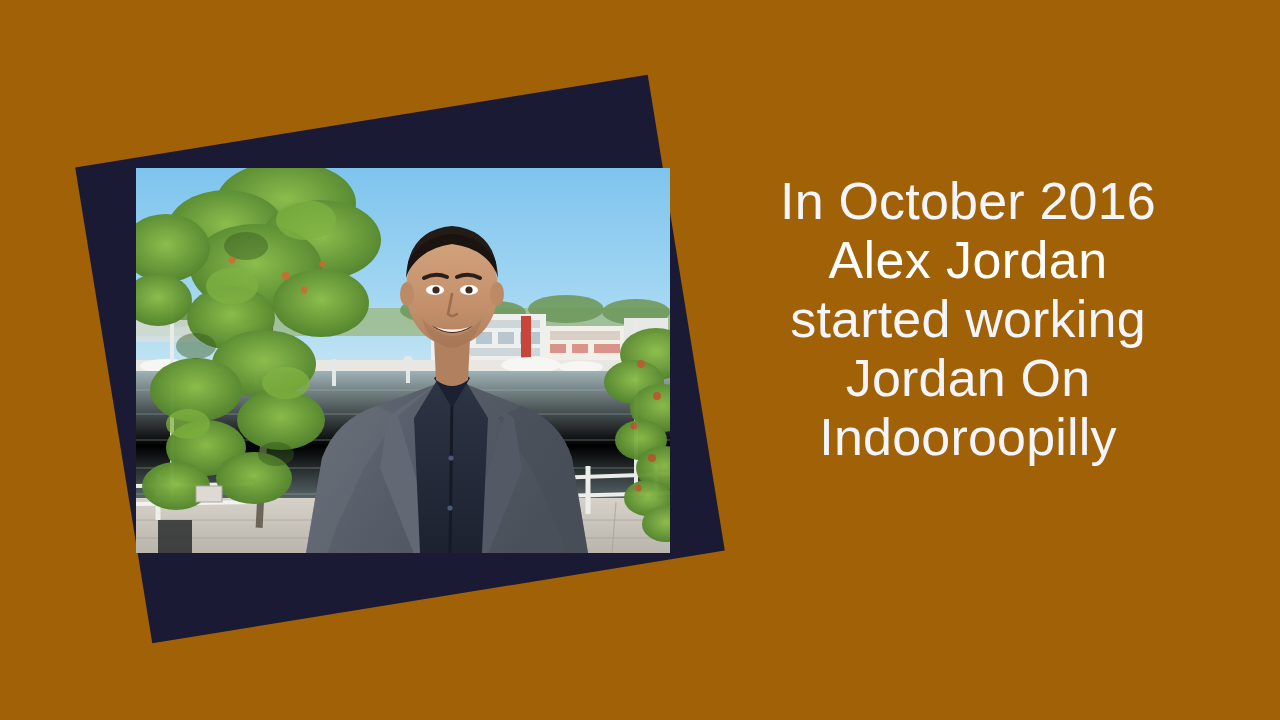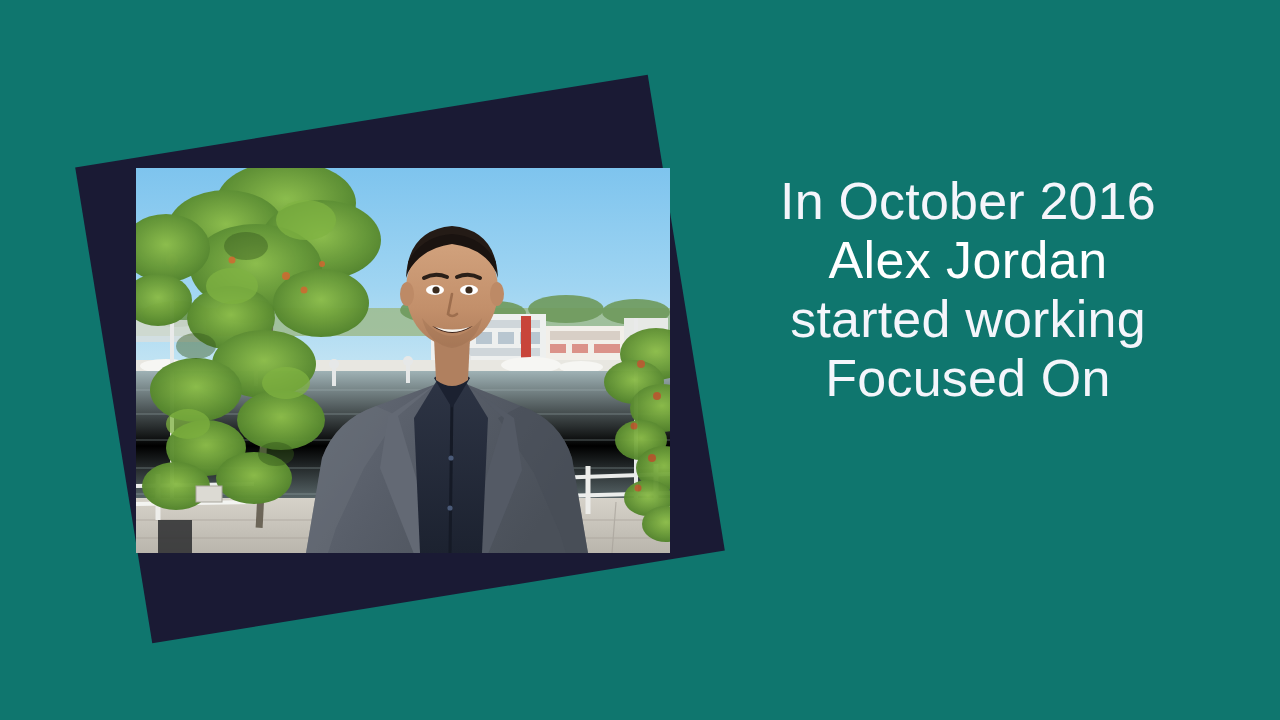--- a/index.html
+++ b/index.html
@@ -6,21 +6,21 @@
   html, body {
     margin: 0;
     padding: 0;
     background: #04041f;
   }
   #slide {
     position: relative;
     width: 1280px;
     height: 720px;
     overflow: hidden;
-    background: #0f766e;
+    background: #a16207;
     font-family: "Liberation Sans", sans-serif;
   }
 
   
   #backdrop-panel {
     position: absolute;
     left: 110px;
     top: 118px;
     width: 580px;
     height: 482px;
@@ -301,16 +301,17 @@
 
       <rect x="60" y="318" width="26" height="16" fill="#dcdad3" stroke="#a9a69d"></rect>
       <rect x="22" y="352" width="34" height="33" fill="#2a2c2e" opacity="0.85"></rect>
     </svg>
   </div>
 
   <div id="text-block">
     <span class="tline">In October 2016</span>
     <span class="tline bold">Alex Jordan</span>
     <span class="tline">started working</span>
-    <span class="tline">Focused On</span>
+    <span class="tline">Jordan On</span>
+    <span class="tline">Indooroopilly</span>
   </div>
 
 </div>
 
 </body></html>

